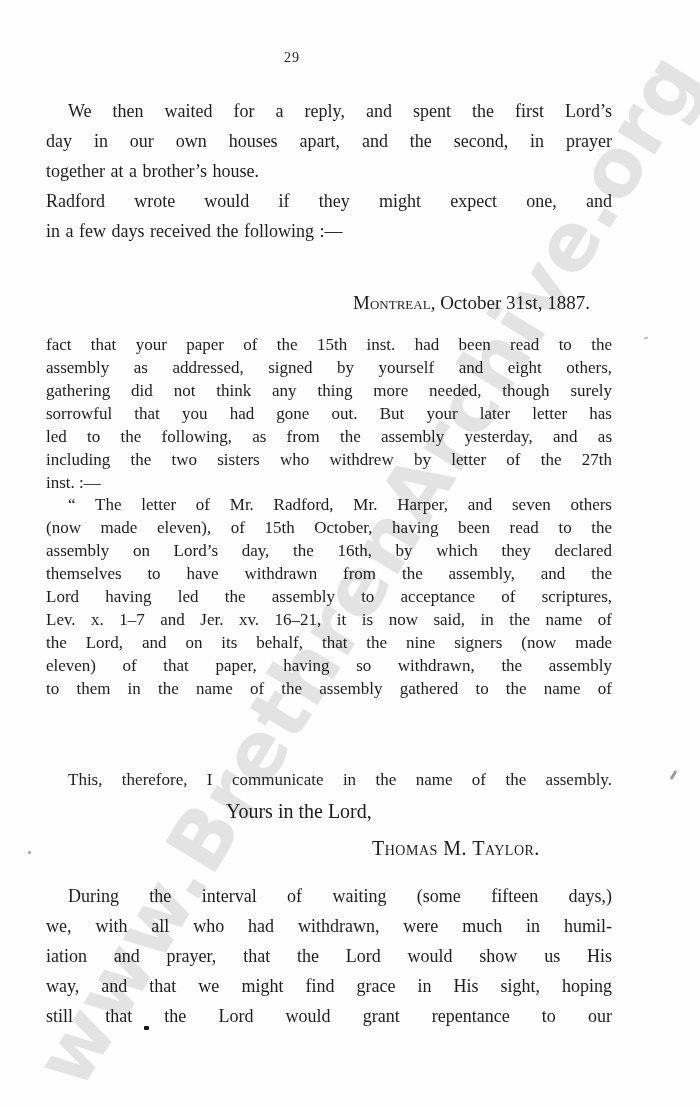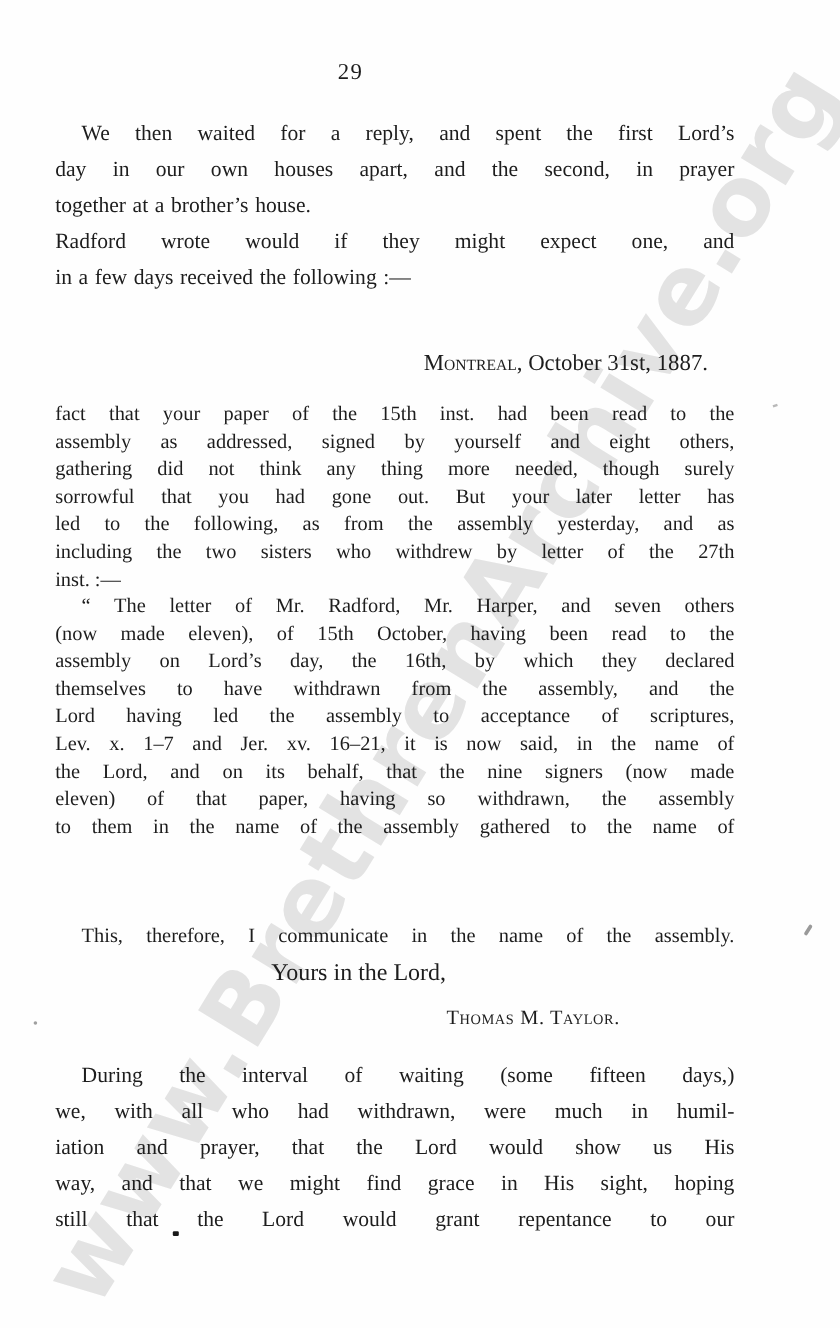--- a/index.html
+++ b/index.html
@@ -10,39 +10,39 @@
   
   .wm{
     position:absolute;left:368px;top:570px;z-index:0;
     transform:translate(-50%,-50%) rotate(-58.5deg);
     font-family:"DejaVu Sans",sans-serif;font-weight:bold;
     font-size:80px;letter-spacing:1px;white-space:nowrap;
     color:#e3e3e3;user-select:none;
   }
   .pgnum{
     position:absolute;top:50px;left:0;width:584px;z-index:1;
-    text-align:center;font-size:19px;letter-spacing:1px;
+    text-align:center;font-size:14px;letter-spacing:1px;
   }
   .block{
     position:absolute;left:46px;width:566px;z-index:1;box-sizing:border-box;
   }
   .main{font-size:18px;line-height:30px;word-spacing:1px;}
   .small{font-size:17px;line-height:23px;}
   .jl{text-align:justify;text-align-last:justify;}
   .ll{text-align:justify;text-align-last:left;}
   .ind{text-indent:22px;}
   .sc{font-variant:small-caps;}
   .dateline{top:291px;font-size:19px;line-height:24px;text-align:right;padding-right:22px;}
   .p1{top:96px;}
   .p2{top:186px;}
   .letter{top:333px;}
   .quote{top:493px;}
   .closing{top:768px;}
   .yours{top:798px;font-size:20px;line-height:26px;padding-left:180px;}
-  .signature{top:836px;font-size:17px;line-height:24px;padding-left:326px;letter-spacing:0.5px;}
+  .signature{top:836px;font-size:20px;line-height:24px;padding-left:326px;letter-spacing:0.5px;}
   .p3{top:881px;}
   
   .speck{position:absolute;z-index:1;}
   .speck-a{left:144px;top:1026px;width:5px;height:4px;background:#181818;border-radius:1px;}
   .speck-b{left:672px;top:770px;width:3px;height:10px;background:#9a9a9a;transform:rotate(32deg);border-radius:2px;}
   .speck-c{left:644px;top:337px;width:4px;height:2px;background:#b9b9b9;transform:rotate(-20deg);}
   .speck-d{left:28px;top:851px;width:3px;height:3px;background:#9f9f9f;border-radius:50%;}
 </style>
 </head>
 <body>

